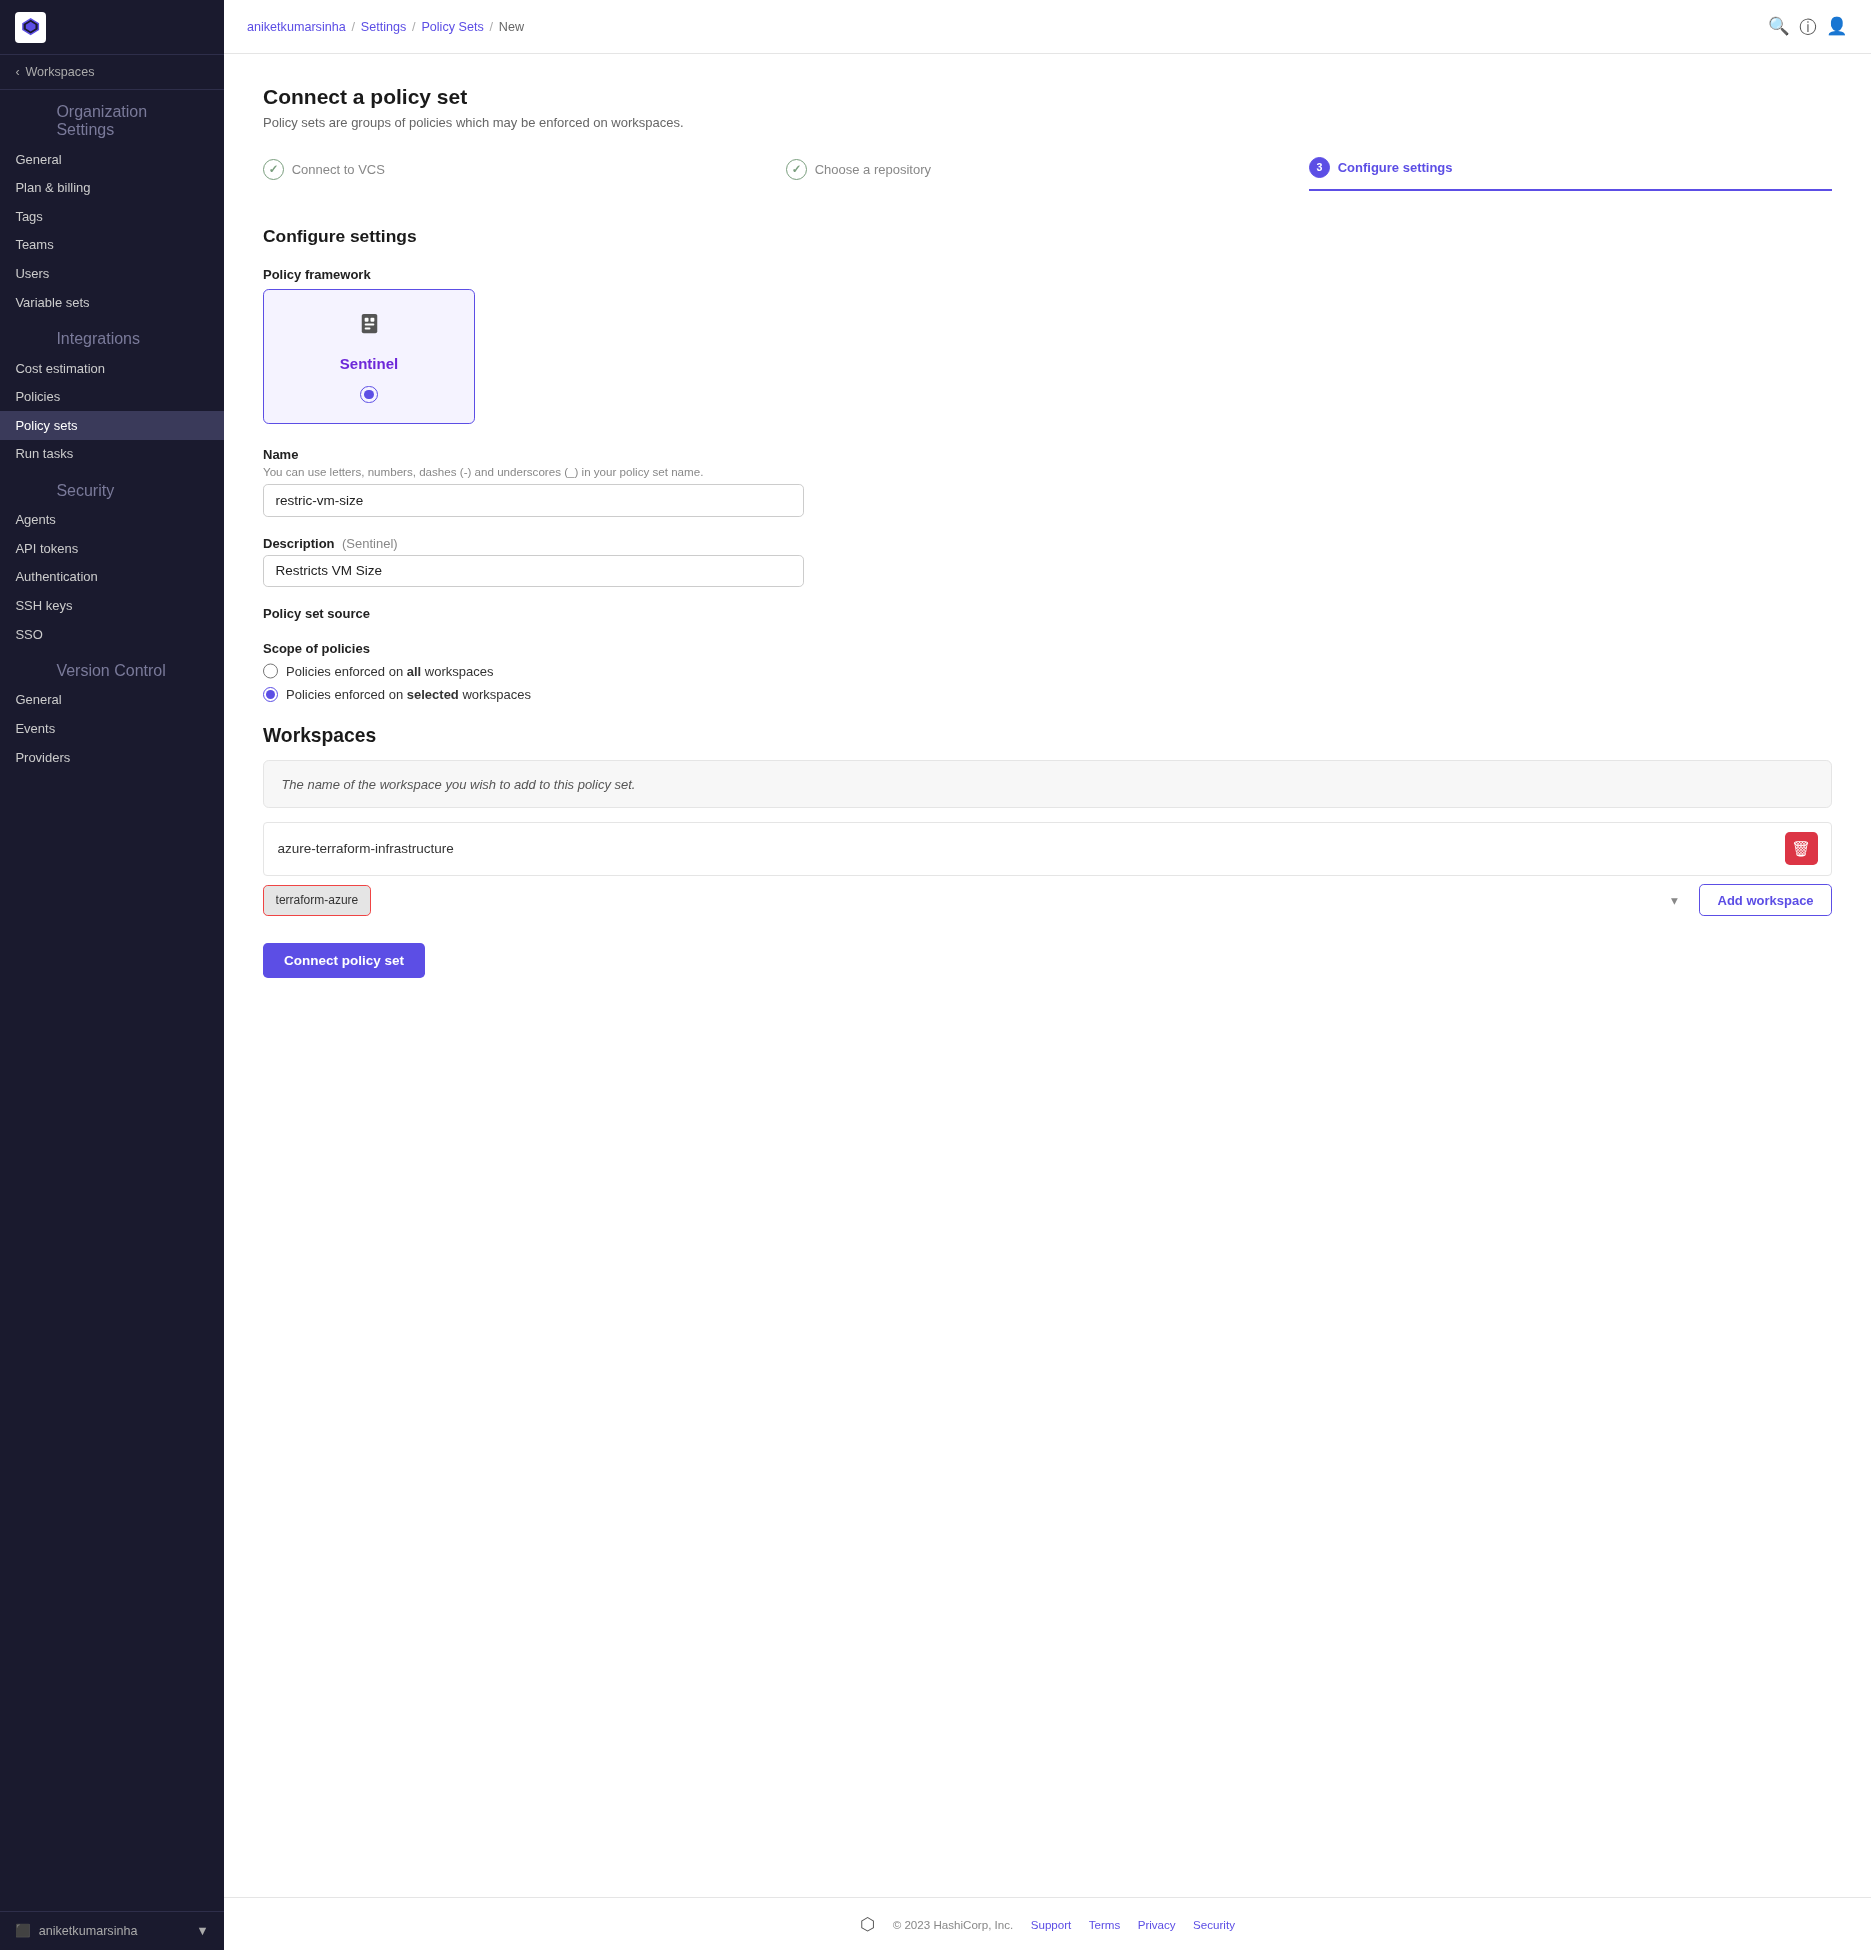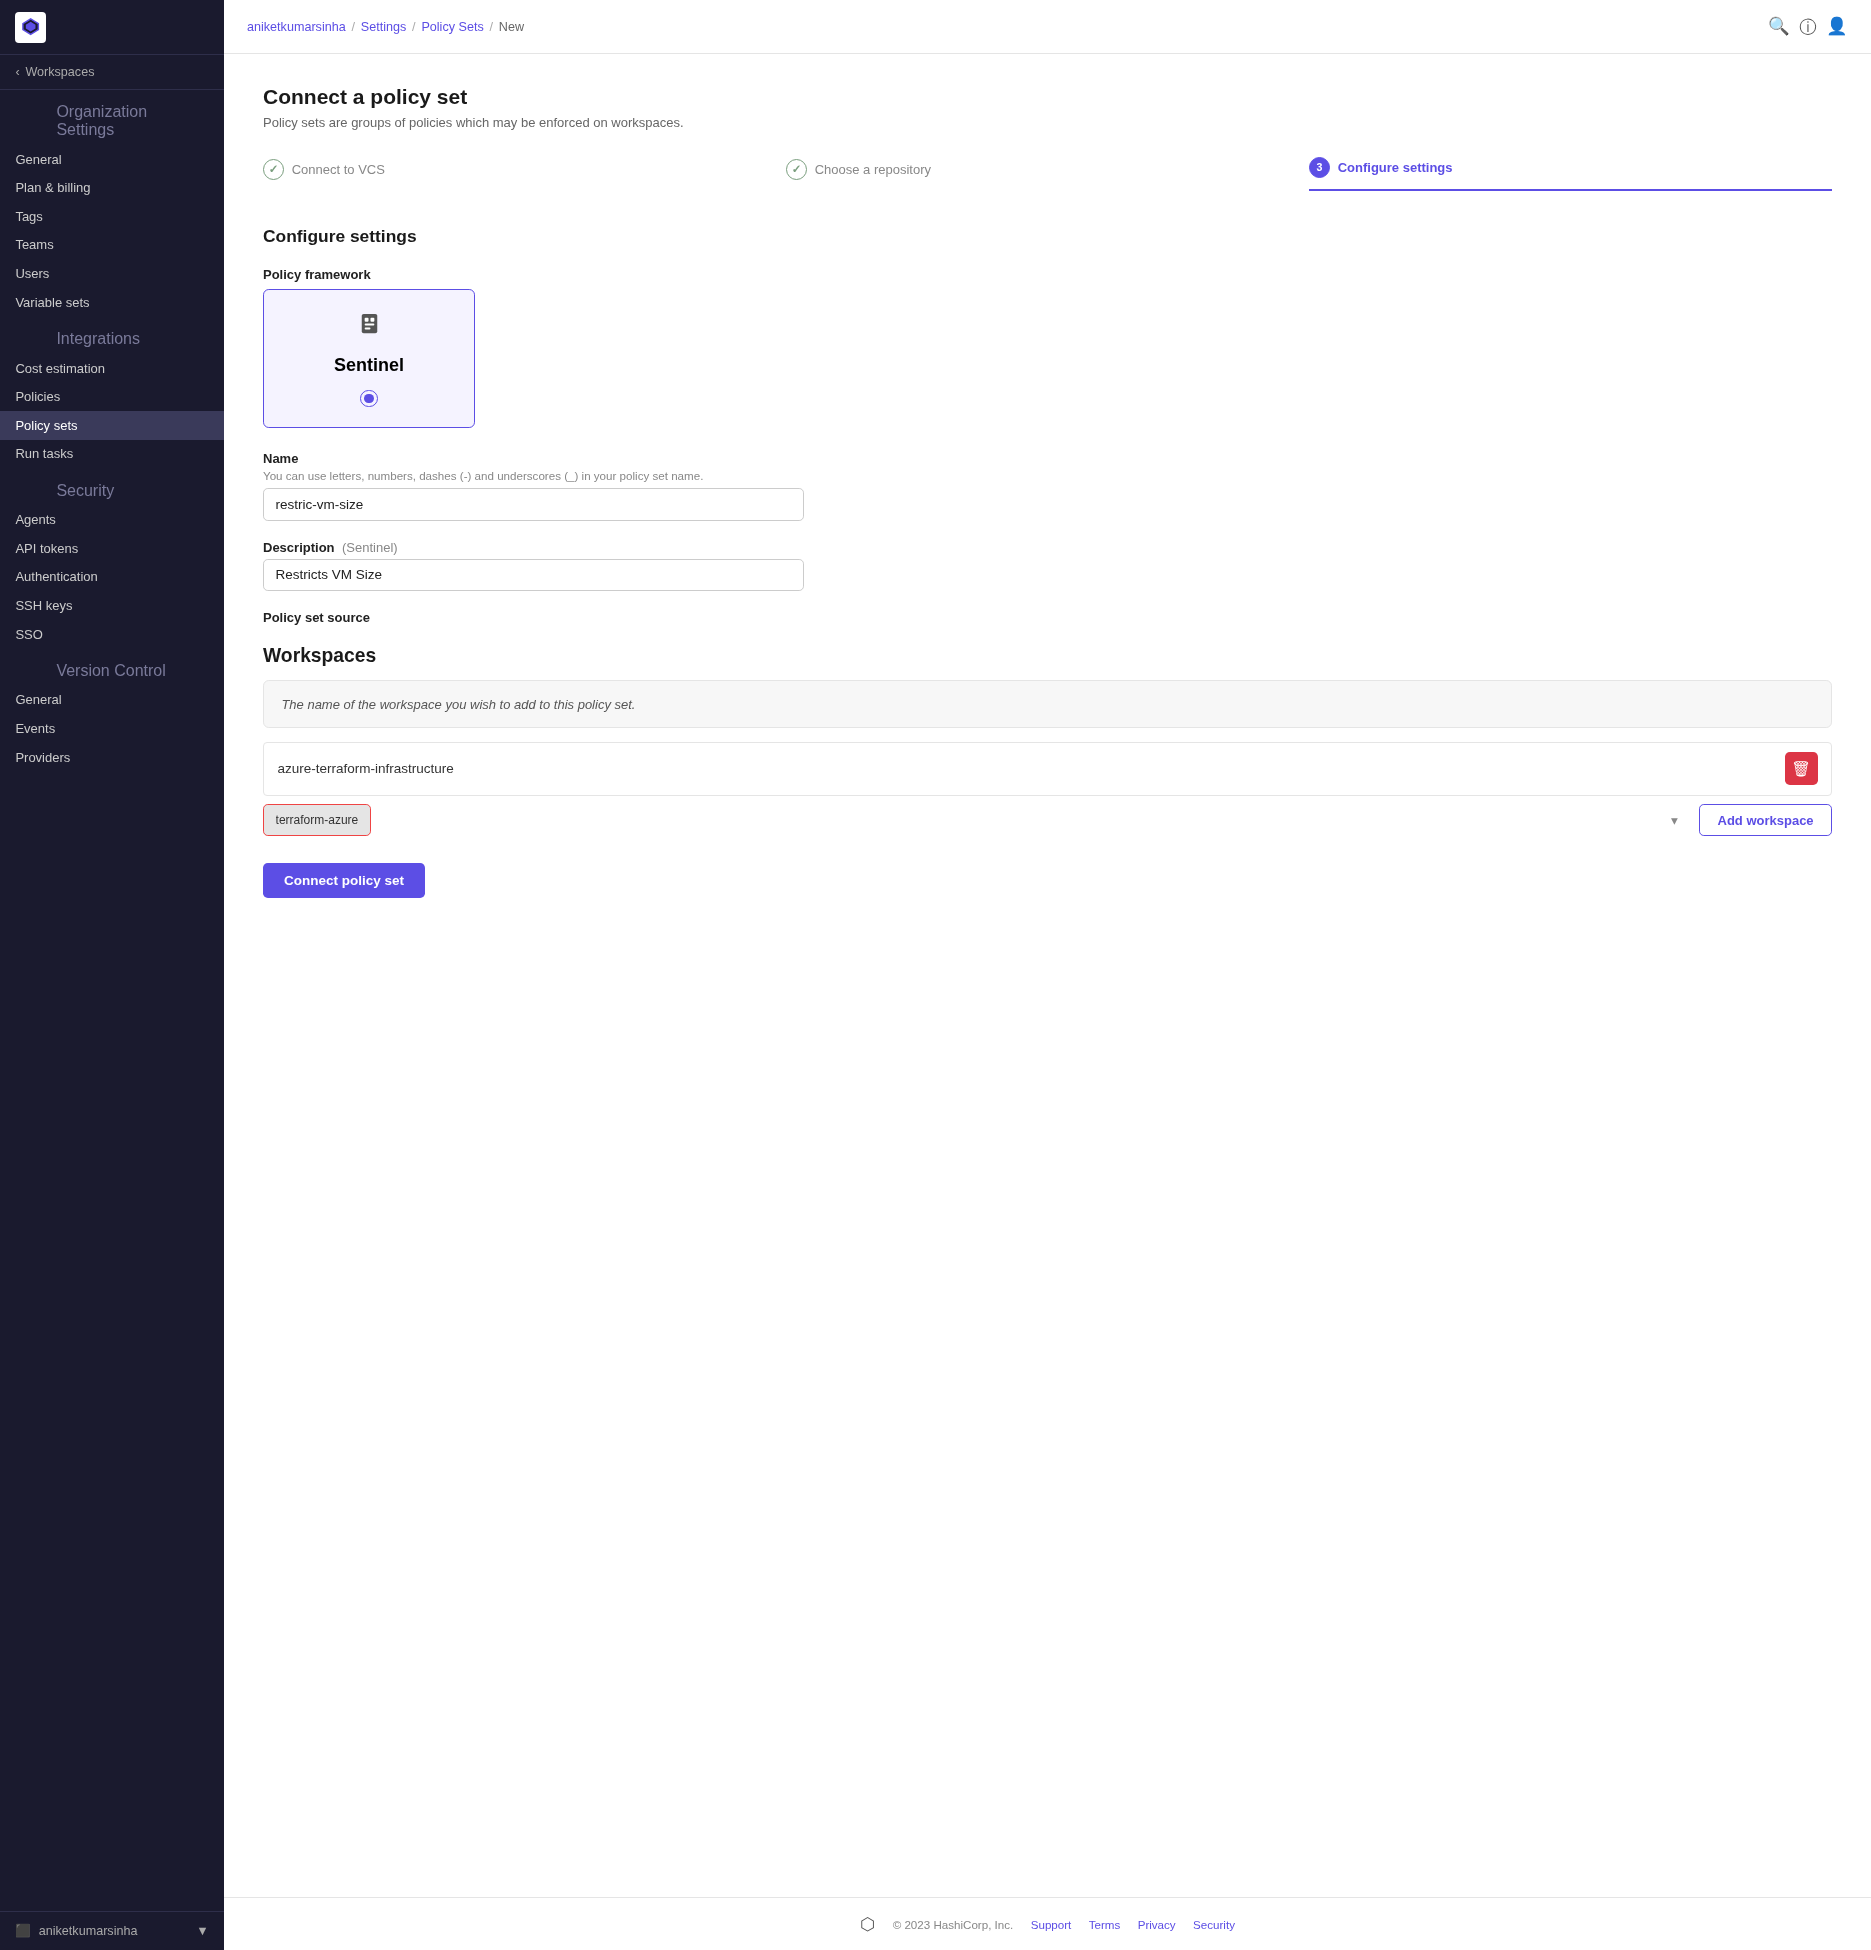--- a/index.html
+++ b/index.html
@@ -136,21 +136,21 @@
       flex: 0 0 212px;
       border: 1.9px solid #e0e0e0;
       border-radius: 5.8px;
       padding: 19.3px;
       display: flex; flex-direction: column; align-items: center; gap: 7.7px;
       cursor: pointer;
       background: #fff;
     }
     .framework-card.selected { border-color: #5c4ee5; background: #f5f3ff; }
     .framework-card .fw-icon { font-size: 27px; color: #555; }
-    .framework-card .fw-name { font-weight: 700; font-size: 18px; color: #000000; }
+    .framework-card .fw-name { font-weight: 700; font-size: 15px; color: #6d28d9; }
     .radio-dot {
       width: 17.4px; height: 17.4px;
       border-radius: 50%;
       border: 1.9px solid #ccc;
       display: flex; align-items: center; justify-content: center;
       margin-top: 5.8px;
     }
     .radio-dot.checked { border-color: #5c4ee5; }
     .radio-dot.checked::after { content:''; width: 9.7px; height: 9.7px; border-radius: 50%; background: #5c4ee5; }
 
@@ -432,20 +432,31 @@
       </div>
       <input class="form-input" type="text" value="Restricts VM Size" style="">
     </div>
 
     
     <div class="form-group">
       <div class="field-label">Policy set source</div>
     </div>
 
     
+    <div class="scope-group">
+      <div class="field-label">Scope of policies</div>
+      <label class="scope-option">
+        <input type="radio" name="scope" style="">
+        <span>Policies enforced on <strong>all</strong> workspaces</span>
+      </label>
+      <label class="scope-option">
+        <input type="radio" name="scope" checked="" style="">
+        <span>Policies enforced on <strong>selected</strong> workspaces</span>
+      </label>
+    </div>
 
     
     <div class="workspaces-section">
       <h2 class="workspaces-title">Workspaces</h2>
 
       <div class="workspace-hint-box">
         <span>The name of the workspace you wish to add to this policy set.</span>
       </div>
 
       <div class="workspace-entry">

